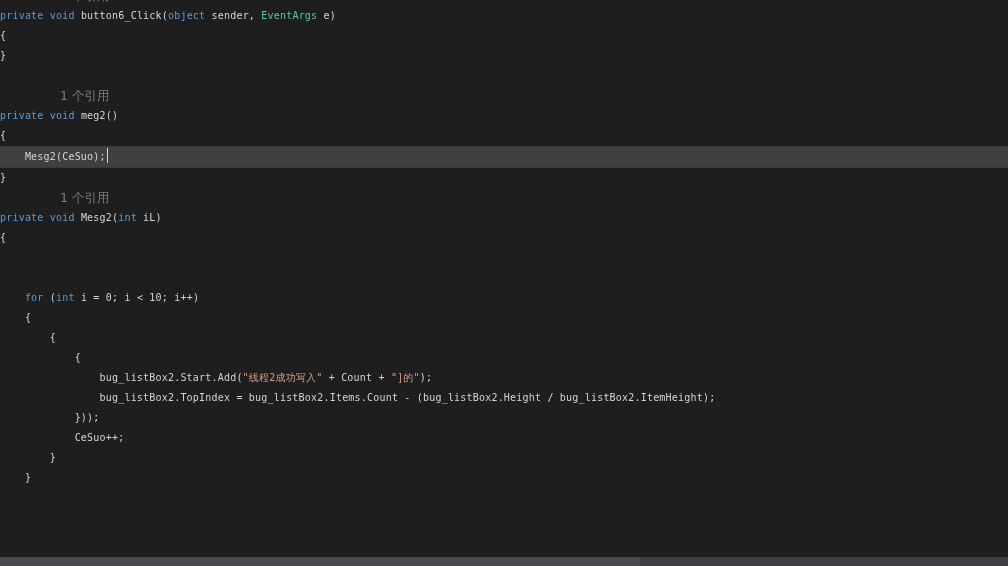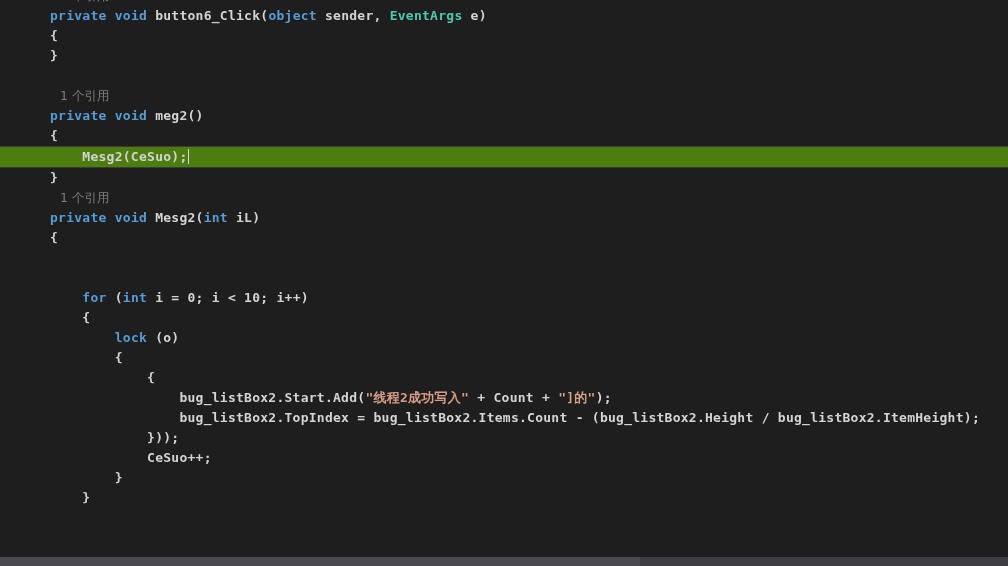--- a/index.html
+++ b/index.html
@@ -28,32 +28,30 @@
     position: absolute;
     left: 0;
     top: -14px;          
     width: 1008px;
   }
 
   .code-line {
     position: relative;
     height: 20px;
     line-height: 20px;
-    font-size: 13px;
+    font-size: 10px;
     letter-spacing: 0.02em;
     color: #d4d4d4;
     white-space: pre;
-    padding-left: 50px;
     box-sizing: border-box;
-    font-weight: bold;
   }
 
   
   .code-line.current {
-    background: #4d7c0f;
+    background: #404040;
     border-top: 1px solid #3a3a3a;
     border-bottom: 1px solid #3a3a3a;
     height: 22px;
     line-height: 20px;
   }
 
   
   .codelens {
     position: relative;
     height: 20px;
@@ -117,21 +115,20 @@
       <div id="line-8" class="code-line"><span class="pun">{</span></div>
       <div id="line-9" class="code-line current"><span class="id">    Mesg2(CeSuo);</span><span class="caret"></span></div>
       <div id="line-10" class="code-line"><span class="pun">}</span></div>
       <div id="line-codelens-2" class="codelens"><span>1 个引用</span></div>
       <div id="line-11" class="code-line"><span class="kw">private</span><span class="pun"> </span><span class="kw">void</span><span class="id"> Mesg2(</span><span class="kw">int</span><span class="id"> iL)</span></div>
       <div id="line-12" class="code-line"><span class="pun">{</span></div>
       <div id="line-13" class="code-line"><span class="pun"></span></div>
       <div id="line-14" class="code-line"><span class="pun"></span></div>
       <div id="line-15" class="code-line"><span class="pun">    </span><span class="kw">for</span><span class="id"> (</span><span class="kw">int</span><span class="id"> i = 0; i &lt; 10; i++)</span></div>
       <div id="line-16" class="code-line"><span class="pun">    {</span></div>
-      <div id="line-17" class="code-line"><span class="pun">        </span><span class="kw">lock</span><span class="id"> (o)</span></div>
       <div id="line-18" class="code-line"><span class="pun">        {</span></div>
       <div id="line-20" class="code-line"><span class="pun">            {</span></div>
       <div id="line-21" class="code-line"><span class="id">                bug_listBox2.Start.Add(</span><span class="str">"线程2成功写入"</span><span class="id"> + Count + </span><span class="str">"]的"</span><span class="id">);</span></div>
       <div id="line-22" class="code-line"><span class="id">                bug_listBox2.TopIndex = bug_listBox2.Items.Count - (bug_listBox2.Height / bug_listBox2.ItemHeight);</span></div>
       <div id="line-23" class="code-line"><span class="pun">            }));</span></div>
       <div id="line-24" class="code-line"><span class="id">            CeSuo++;</span></div>
       <div id="line-25" class="code-line"><span class="pun">        }</span></div>
       <div id="line-26" class="code-line"><span class="pun">    }</span></div>
     </div>
   <div id="h-scrollbar" style="background: rgb(62, 62, 66);">

